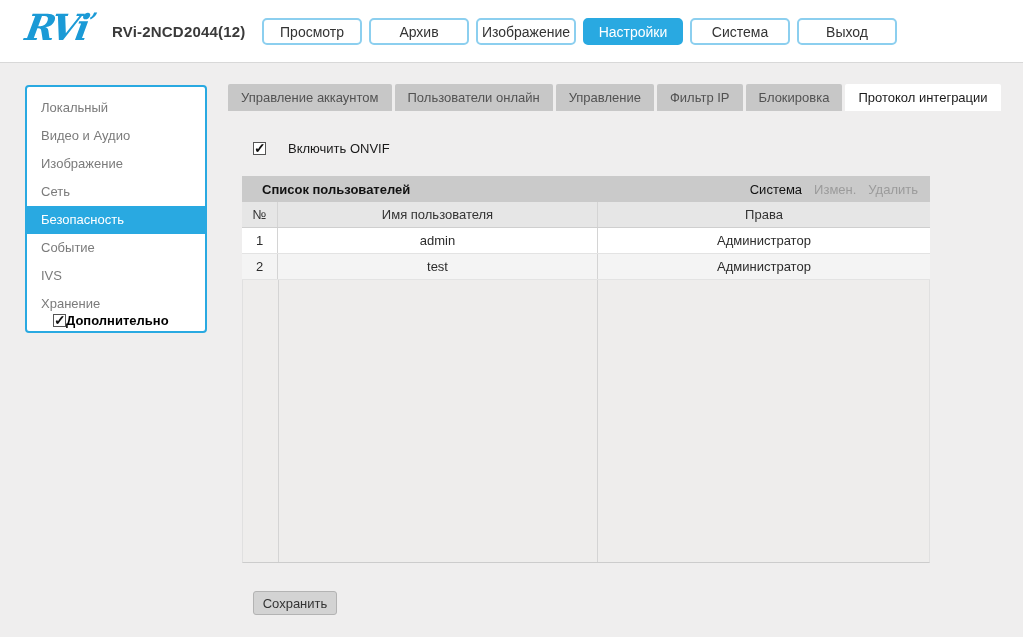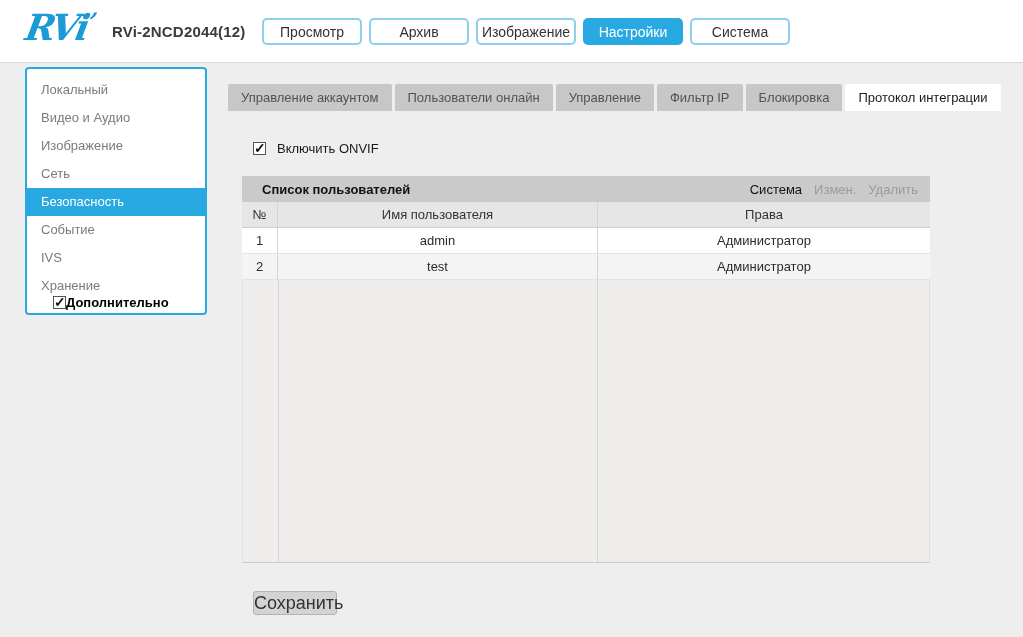--- a/index.html
+++ b/index.html
@@ -32,21 +32,21 @@
     width:100px; height:27px;
     background:#ffffff; border:2px solid #8ccfef; border-radius:5px;
     font-family:"Liberation Sans", sans-serif;
     font-size:14px; color:#333333; cursor:pointer; line-height:22px;
     text-align:center; padding:0;
   }
   .nav-btn.active { background:#29a9e1; border-color:#29a9e1; color:#ffffff; }
 
   
   .sidebar {
-    position:absolute; left:25px; top:67px; width:182px; height:248px;
+    position:absolute; left:25px; top:85px; width:182px; height:248px;
     background:#ffffff; border:2px solid #29a9e1; border-radius:4px;
     padding-top:7px;
   }
   .side-item {
     height:28px; line-height:28px; padding-left:14px;
     font-size:13px; color:#7b7b7b; cursor:pointer;
   }
   .side-item.selected { background:#29a9e1; color:#ffffff; }
   .side-extra {
     position:absolute; left:1px; bottom:1px; height:19px;
@@ -72,21 +72,21 @@
   .tab {
     height:27px; line-height:27px; padding:0 13px;
     background:#c7c7c7; color:#525252; font-size:13px;
     border-radius:2px 2px 0 0; cursor:pointer; white-space:nowrap;
   }
   .tab.active { background:#ffffff; color:#1a1a1a; }
 
   
   .onvif-row {
     position:absolute; left:253px; top:141px;
-    display:flex; align-items:center; gap:11px;
+    display:flex; align-items:center; gap:22px;
     font-size:13px; color:#1a1a1a; cursor:pointer;
   }
 
   .user-table { position:absolute; left:242px; top:176px; width:688px; }
   .tbl-title {
     height:26px; background:#cacaca;
     display:flex; align-items:center;
     padding:0 12px 0 20px;
     font-size:13px;
   }
@@ -113,35 +113,36 @@
     border-bottom:1px solid #cccccc;
     border-left:1px solid #e0e0e0; border-right:1px solid #e0e0e0;
   }
   .tbl-empty .tbl-cell { height:100%; }
 
   .save-btn {
     position:absolute; left:253px; top:591px;
     width:84px; height:24px;
     background:#d3d3d3; border:1px solid #b3b3b3; border-radius:3px;
     font-family:"Liberation Sans", sans-serif;
-    font-size:18px; color:#333333; cursor:pointer;
+    font-size:13px; color:#333333; cursor:pointer;
   }
 </style>
 </head>
 <body>
 
 <div class="header">
   <div class="logo"><span>RVi</span><span class="logo-i-dot">’</span></div>
   <div class="device-name">RVi-2NCD2044(12)</div>
   <div class="nav">
     <button class="nav-btn">Просмотр</button>
     <button class="nav-btn">Архив</button>
     <button class="nav-btn">Изображение</button>
     <button class="nav-btn active">Настройки</button>
     <button class="nav-btn">Система</button>
+    <button class="nav-btn">Выход</button>
   </div>
 </div>
 
 <div class="sidebar">
   <div class="side-item">Локальный</div>
   <div class="side-item">Видео и Аудио</div>
   <div class="side-item">Изображение</div>
   <div class="side-item">Сеть</div>
   <div class="side-item selected">Безопасность</div>
   <div class="side-item">Событие</div>

